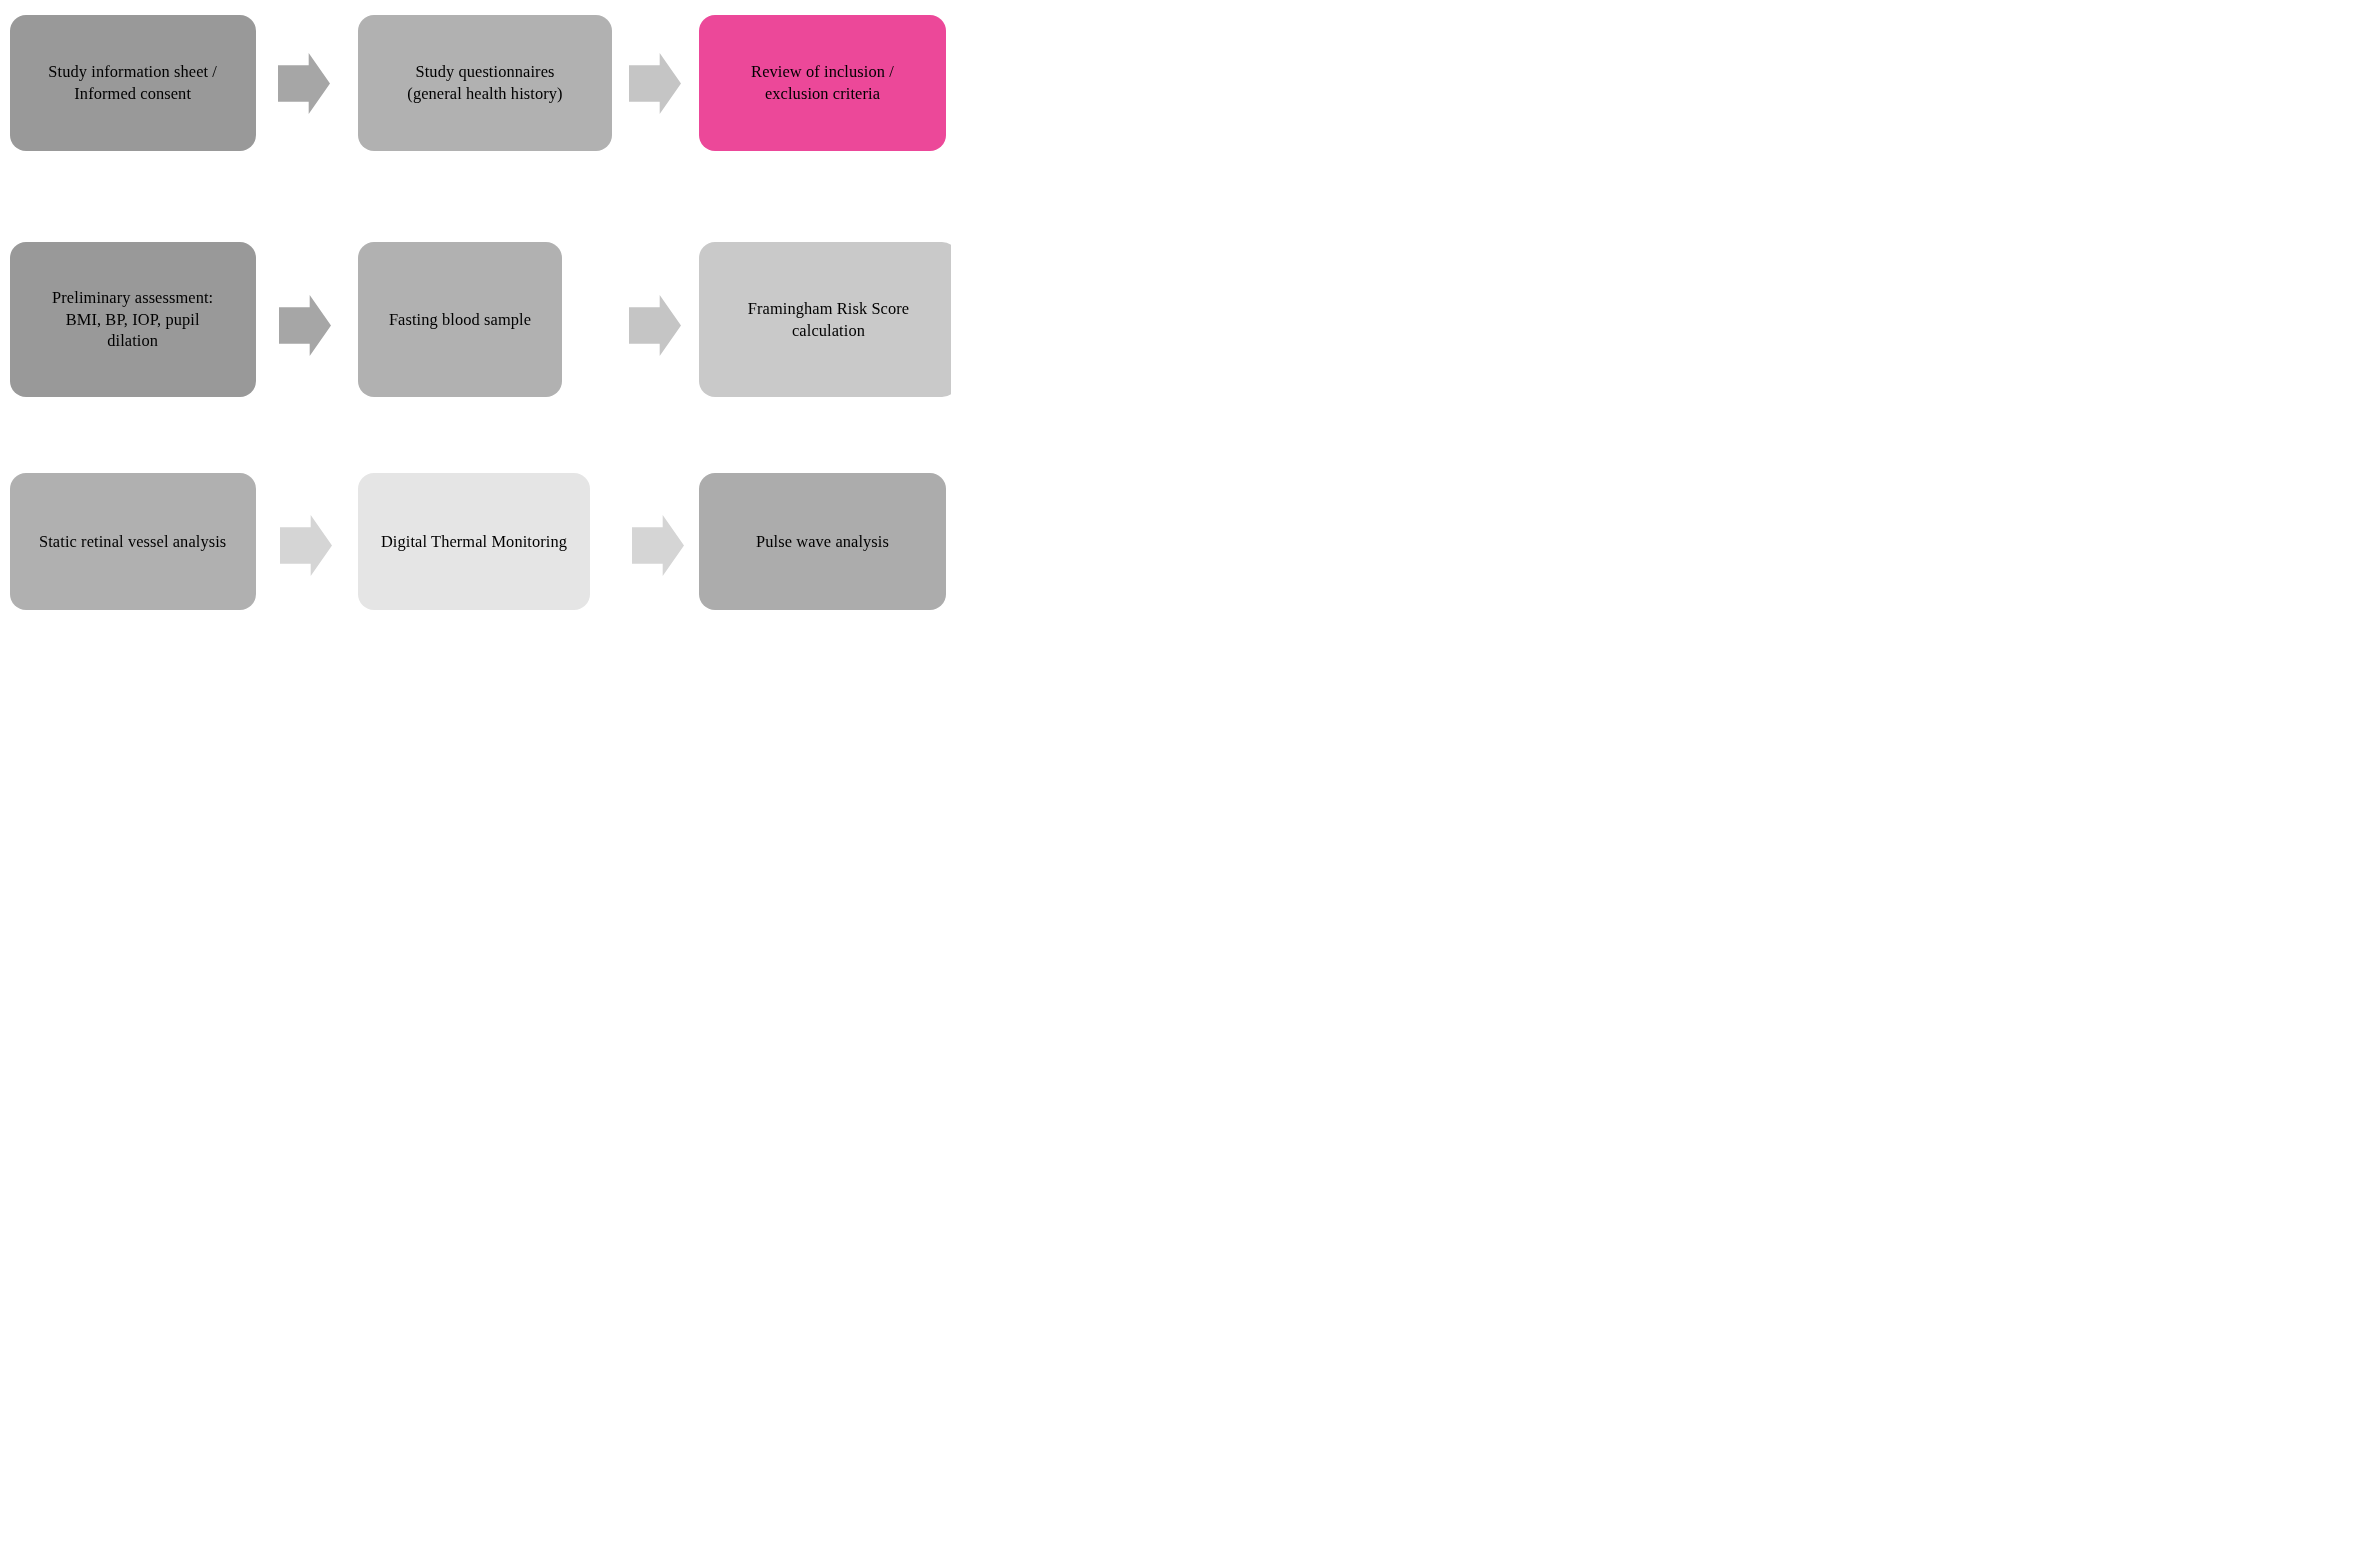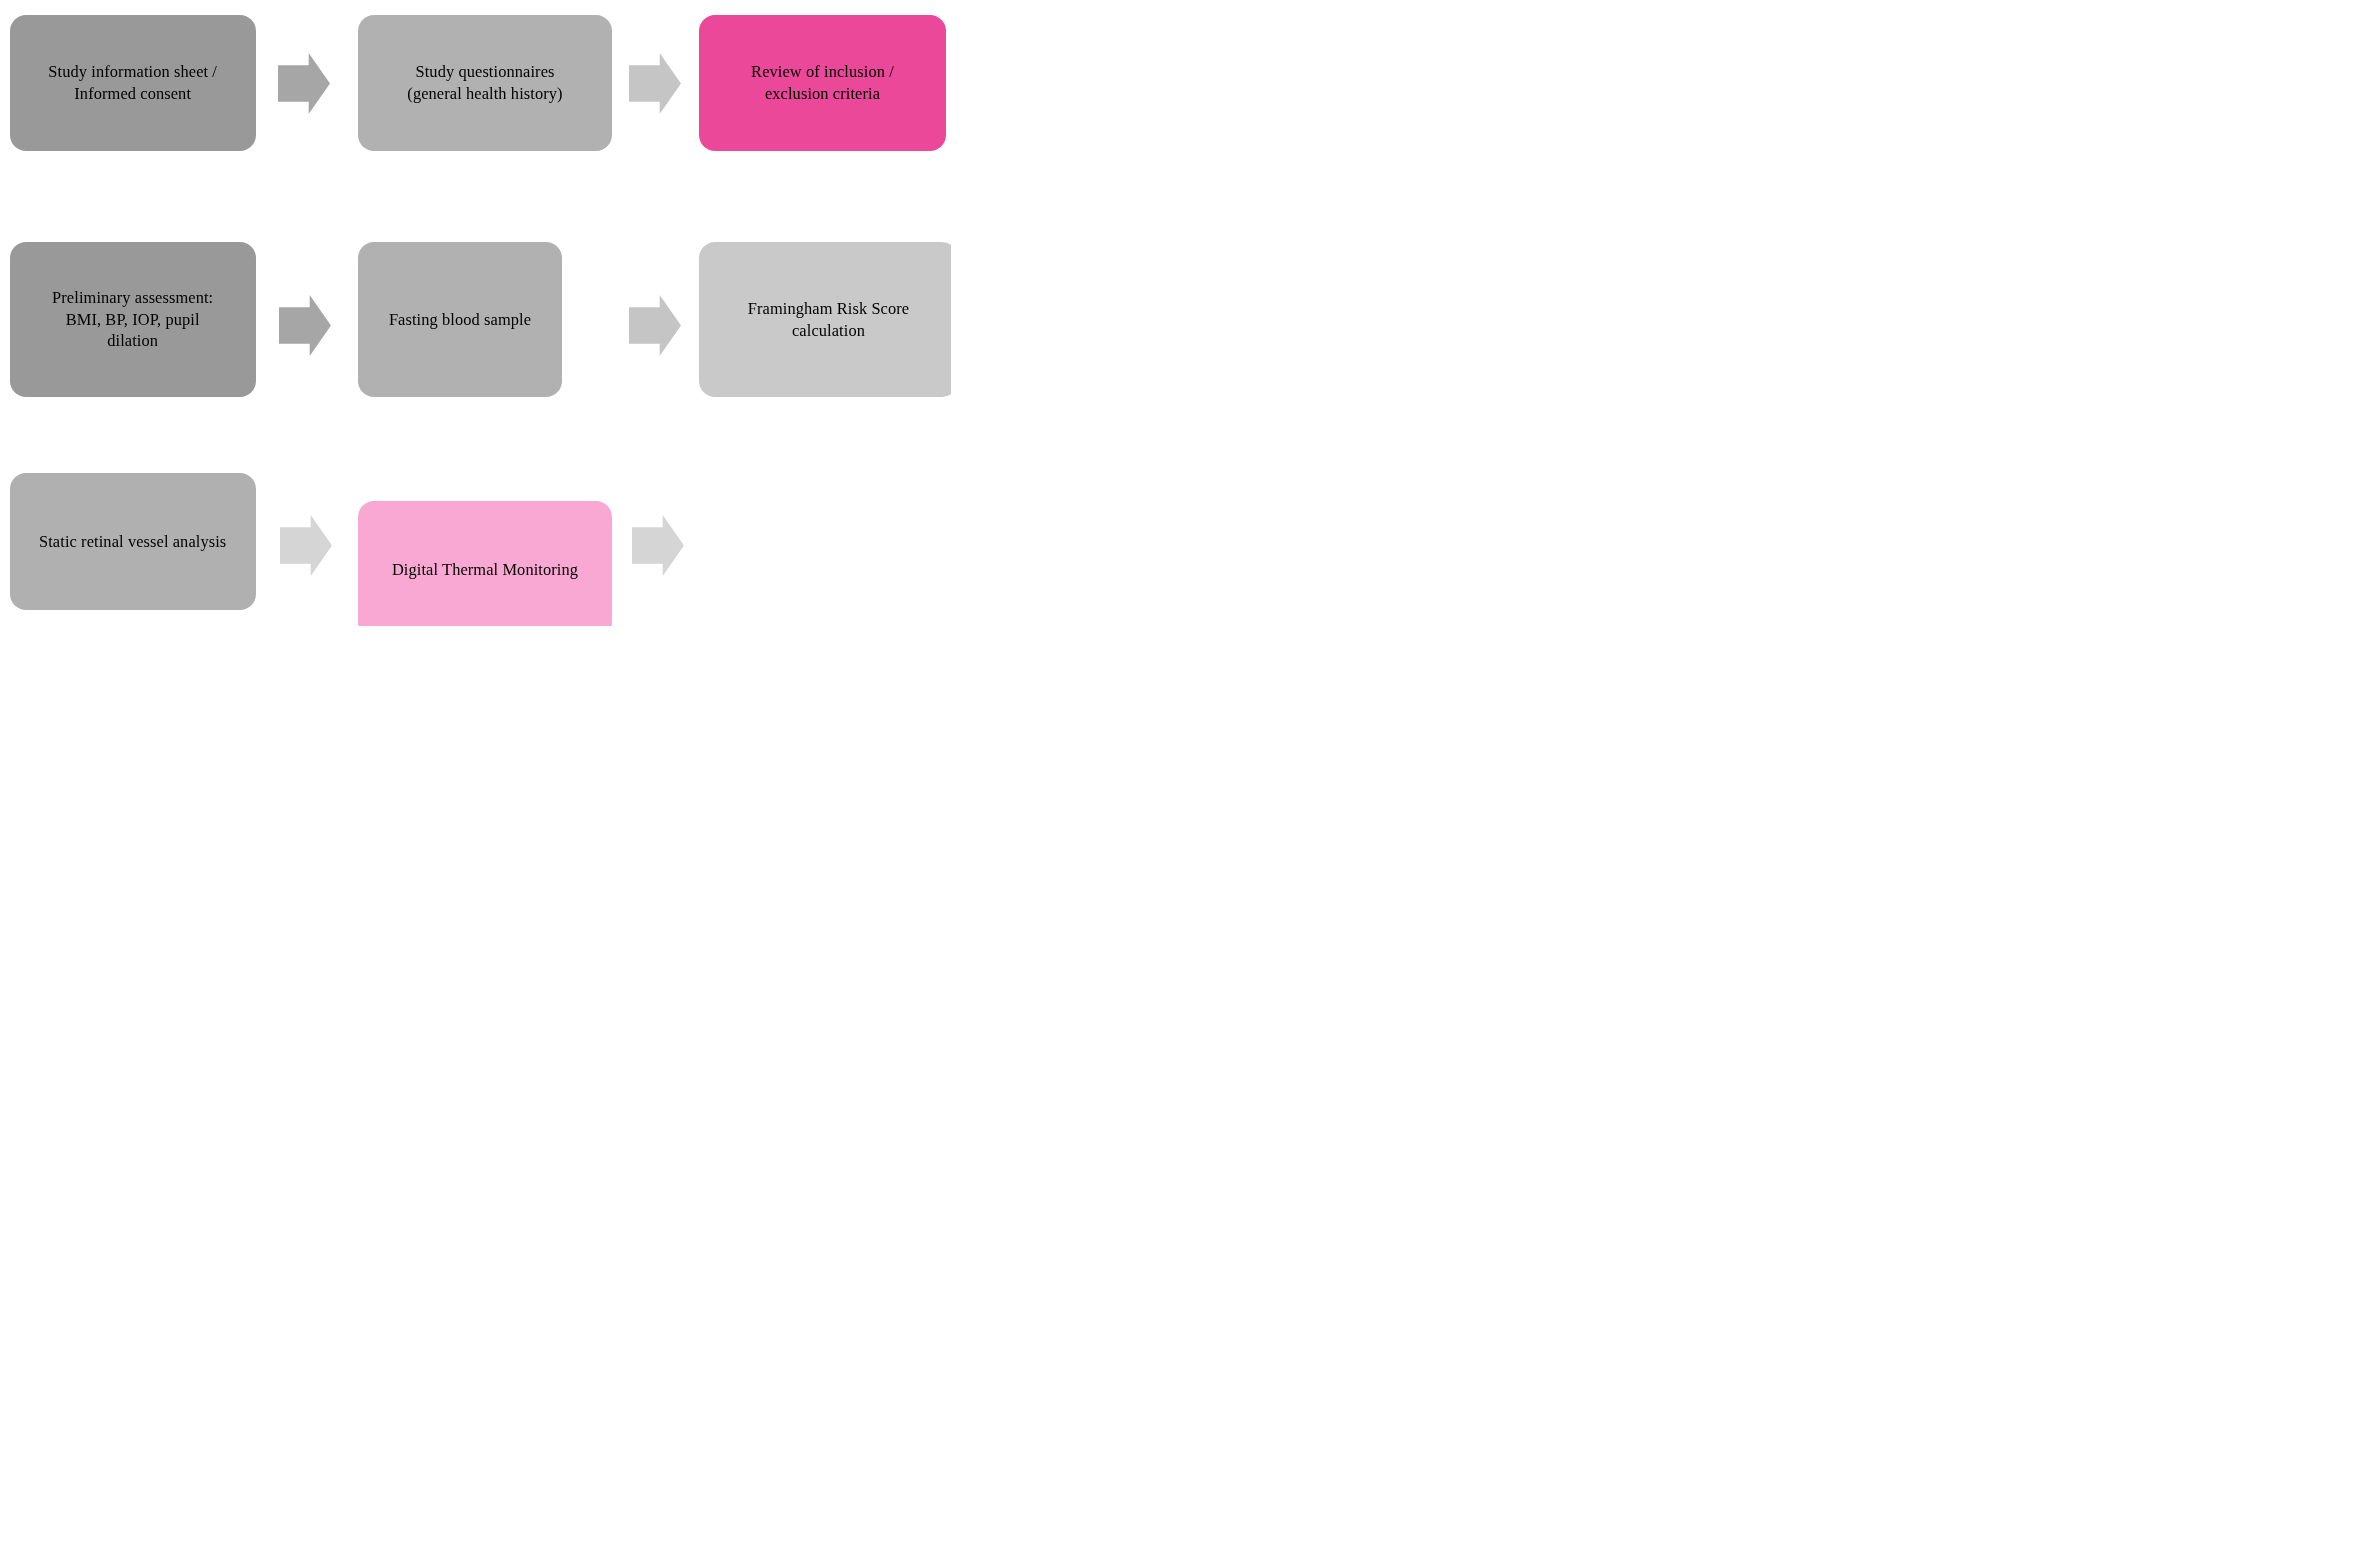--- a/index.html
+++ b/index.html
@@ -82,21 +82,24 @@
     <span class="label">Framingham Risk Score
 calculation</span>
   </div>
 
   <div class="box" style="left: 9.7px; top: 473px; width: 246px; height: 137px; background-color: rgb(176, 176, 176);">
     <span class="label">Static retinal vessel analysis</span>
   </div>
 
   <div class="arrow" style="left: 280px; top: 515px; background-color: rgb(213, 213, 213);"></div>
 
-  <div class="box" style="left: 358px; top: 473px; width: 254px; height: 137px; background-color: #f9a8d4; margin-top: 28px;">
+  <div class="box" style="left: 358px; top: 473px; width: 232px; height: 137px; background-color: #e5e5e5;">
     <span class="label">Digital Thermal Monitoring</span>
   </div>
 
   <div class="arrow" style="left: 632px; top: 515px; background-color: rgb(213, 213, 213);"></div>
 
+  <div class="box" style="left: 699px; top: 473px; width: 247px; height: 137px; background-color: rgb(172, 172, 172);">
+    <span class="label">Pulse wave analysis</span>
+  </div>
 
 </div>
 
 
 </body></html>

